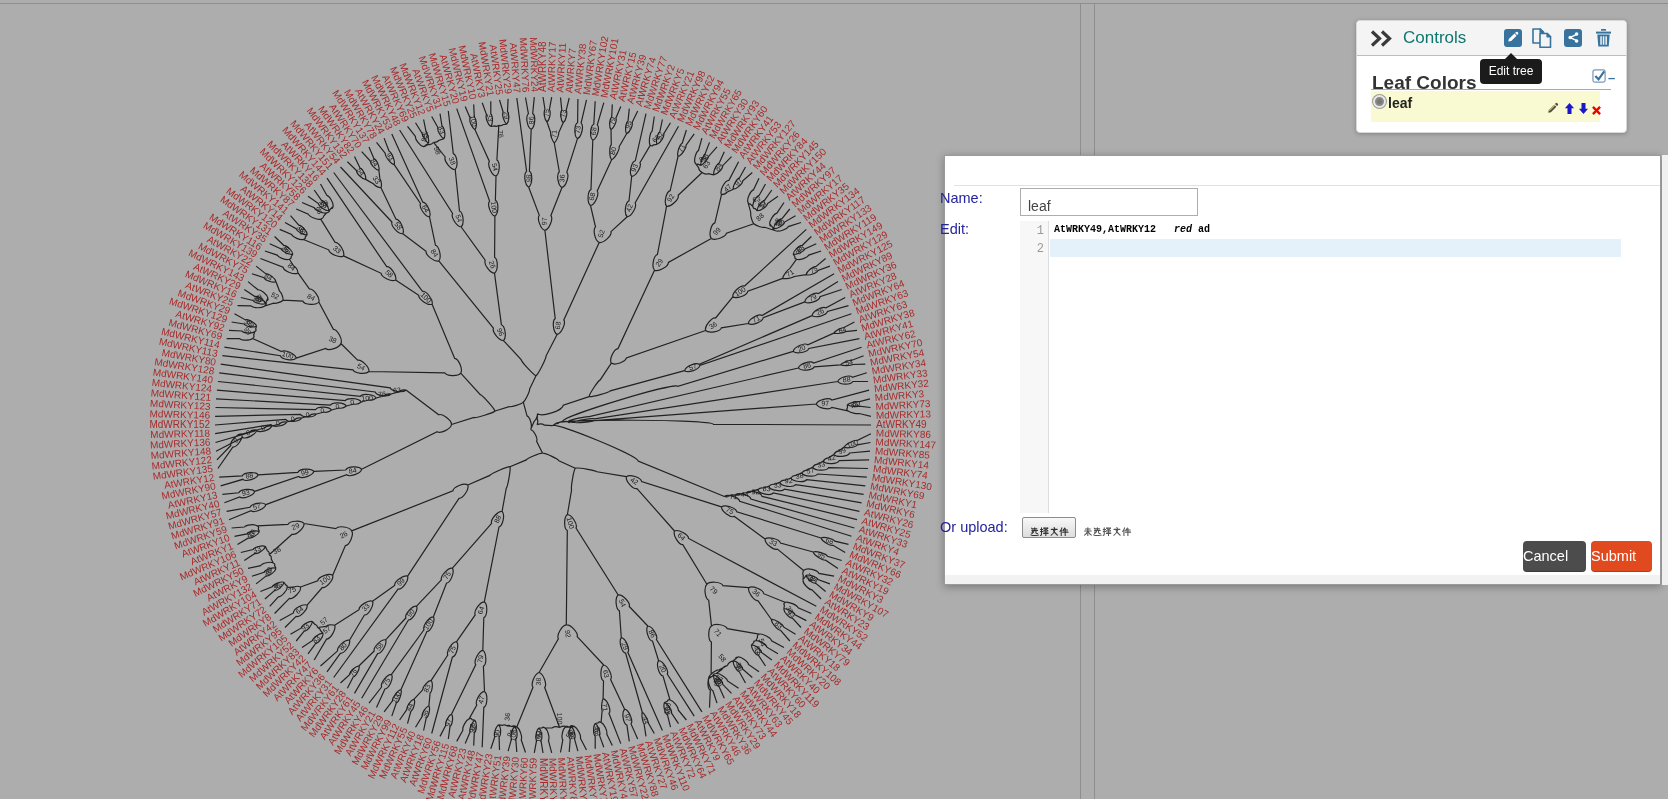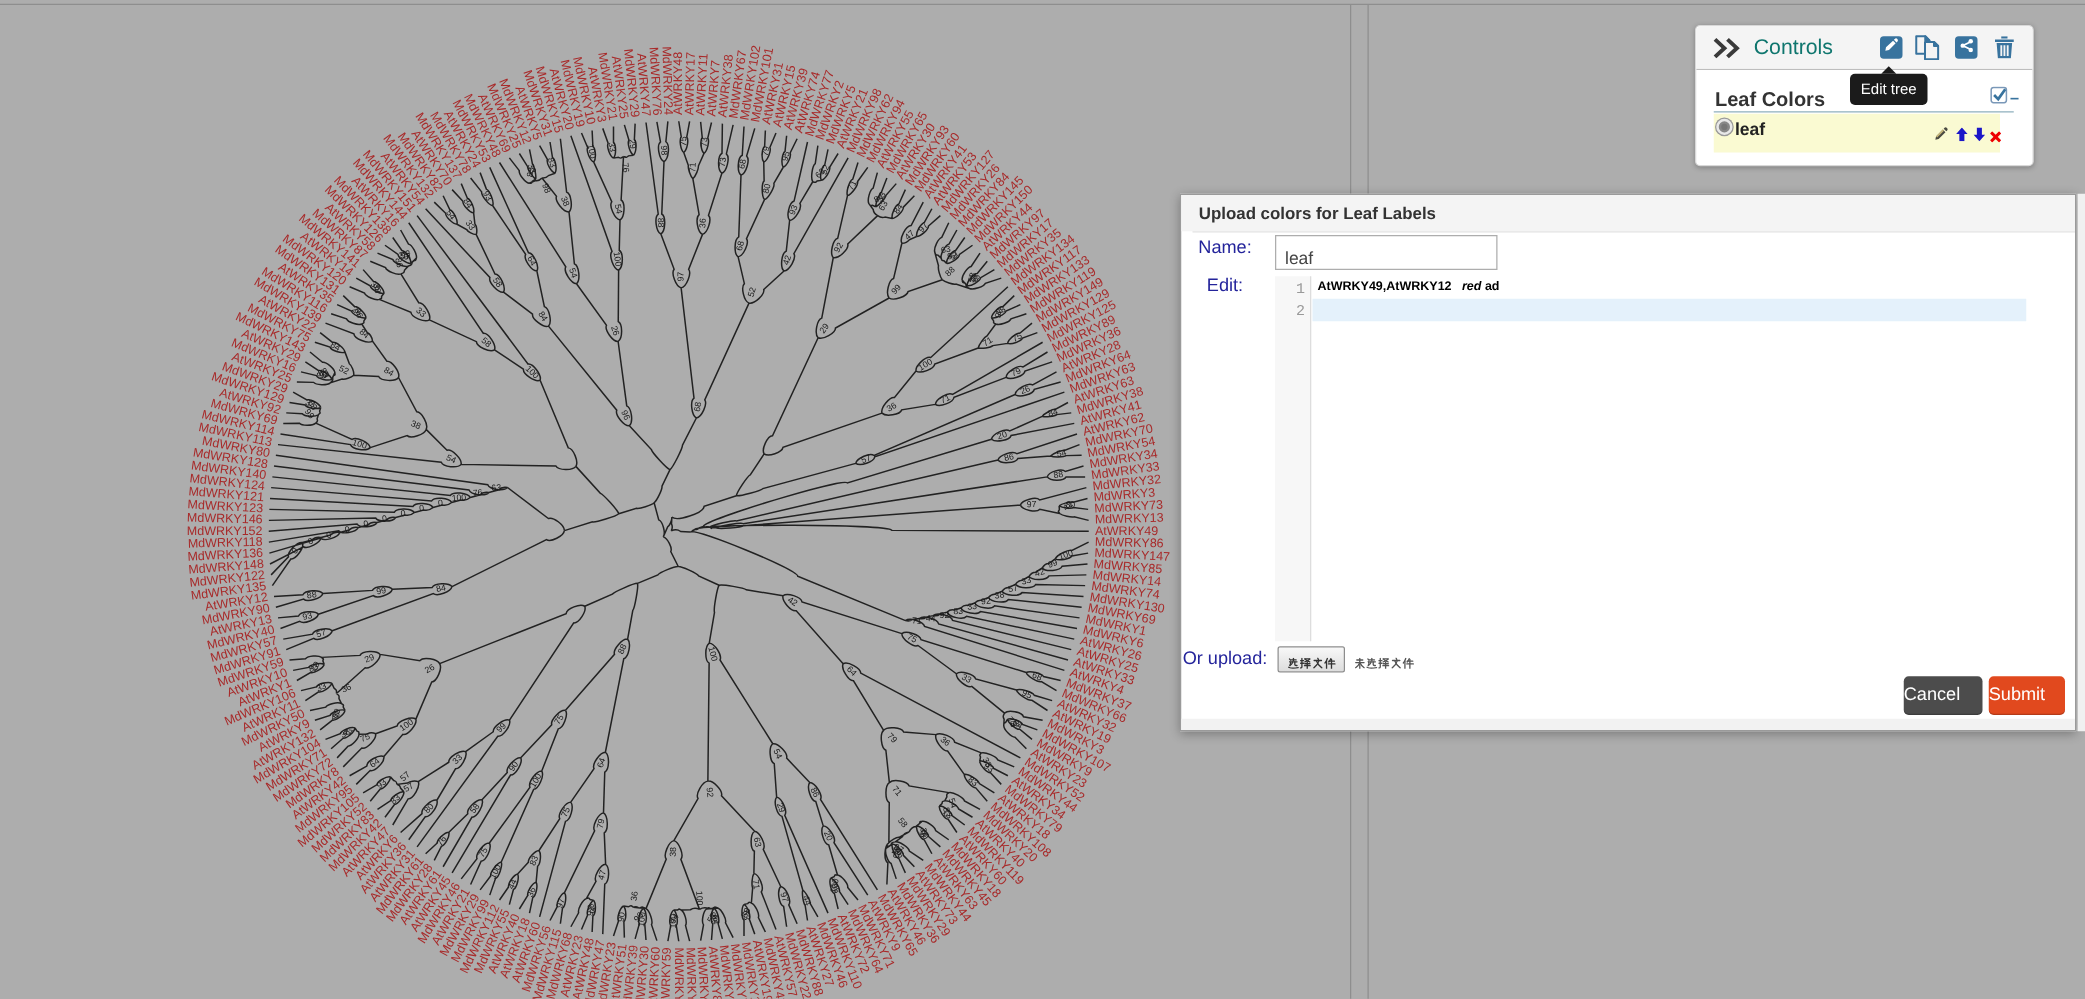--- a/index.html
+++ b/index.html
@@ -9,48 +9,48 @@
 #v2{left:1094px;top:4px;width:0;height:795px;border-left:1px solid #8e8e8e}
 
 #panel{left:1356px;top:20px;width:271px;height:113px;background:#fff;
   border:1px solid #d8d8d8;border-radius:4px;box-shadow:0 1px 4px rgba(0,0,0,.25)}
 #phead{position:absolute;left:0;top:0;right:0;height:35px;background:#f4f4f4;
   border-bottom:1px solid #bdbdbd;border-radius:4px 4px 0 0}
 #phead .chev{position:absolute;left:13px;top:9px}
 #phead .ttl{position:absolute;left:46px;top:7px;font-size:17px;color:#0f766e}
 .pbtn{position:absolute;top:8px;width:18px;height:18px;background:#38739e;
   border-radius:3px;text-align:center;line-height:17px}
-#leafrow{position:absolute;left:15px;top:51px;font-size:16px;font-weight:bold;color:#333}
+#leafrow{position:absolute;left:15px;top:51px;font-size:19px;font-weight:bold;color:#333}
 #chkbox{position:absolute;left:1592px;top:69px}
 #minus{position:absolute;left:1608px;top:70px;color:#38739e;font-weight:bold;font-size:13px}
 #lcline{position:absolute;left:1371px;top:89px;width:240px;border-top:1px solid #8fb0bd}
 #yrow{position:absolute;left:1371px;top:91px;width:229px;height:31px;background:#fafad2}
 #radio{position:absolute;left:2px;top:4px;width:13px;height:13px;border-radius:50%;
   background:#888;border:2px solid #e8e8e8;box-shadow:0 0 0 1px #999}
 #radio:after{content:"";position:absolute;left:2px;top:2px;width:5px;height:5px;border-radius:50%;background:#777}
 #yrow .nm{position:absolute;left:17px;top:4px;font-size:14px;font-weight:bold;color:#222}
 .ric{position:absolute;top:9px}
 
 #tip{left:1480px;top:59px;width:62px;height:25px;background:#1b1b1b;border-radius:4px;
   color:#fff;font-size:12px;font-weight:normal;text-align:center;line-height:25px}
 #tip:before{content:"";position:absolute;left:25px;top:-6px;border:6px solid transparent;
   border-bottom-color:#1b1b1b;border-top:none}
 
 #dlg{left:944px;top:155px;width:717px;height:430px;background:#fff;
   border:1px solid #9a9a9a;box-shadow:0 2px 8px rgba(0,0,0,.3)}
 #dhead{position:absolute;left:0;top:0;right:0;height:29px;background:#f4f4f4;}
 #dhead span{position:absolute;left:14px;top:7px;font-size:13.5px;font-weight:bold;color:#333}
 #dsep{position:absolute;left:9px;right:0px;top:29px;border-top:1px solid #e2e2e2}
-.navy{color:#24249b;font-size:14.5px;position:absolute;text-align:center;width:80px}
+.navy{color:#24249b;font-size:14.5px;position:absolute;text-align:left;width:80px}
 #nameinp{position:absolute;left:1020px;top:188px;width:178px;height:28px;border:1px solid #adadad;
   background:#fff;font-size:14px;color:#444;padding:8px 0 0 7px;font-family:"Liberation Sans",sans-serif}
 #gutter{position:absolute;left:1020px;top:221px;width:29px;height:292px;background:#f7f7f7;
   border-right:1px solid #ddd;font-family:"Liberation Mono",monospace;font-size:12px;color:#999;
   text-align:right;padding:1px 4px 0 0;line-height:18px}
-#code1{position:absolute;left:1054px;top:224px;font-family:Liberation Sans, sans-serif;
+#code1{position:absolute;left:1054px;top:224px;font-family:Liberation Mono, monospace;
   font-size:10px;color:#000;font-weight:bold}
 #codehl{position:absolute;left:1050px;top:239px;width:571px;height:18px;background:#e4f1fb}
 #orup{left:940px;top:519px}
 #fbtn{position:absolute;left:1022px;top:517px;width:54px;height:21px;
   background:linear-gradient(#f8f8f8,#ddd);border:1px solid #8d8d8d;border-radius:2px;
   text-align:center;padding-top:4px}
 #nofile{position:absolute;left:1083px;top:522px}
 .btn{position:absolute;top:541px;height:31px;border-radius:4px;color:#fff;font-size:14.5px;
   text-align:left;line-height:31px;box-shadow:inset 0 -1px 0 rgba(0,0,0,.2)}
 #cancel{left:1523px;width:63px;background:#4c4c4c}
@@ -579,23 +579,20 @@
   <span class="ric" style="left:207px"><svg width="11" height="11" viewBox="0 0 12 12">
         <path fill="#1b16c8" d="M6 12 1 6.4h2.8V0h4.4v6.4H11z"></path>
       </svg></span>
   <span class="ric" style="left:221px;top:10px"><svg width="9" height="9" viewBox="0 0 10 10">
         <path stroke="#e00" stroke-width="2.6" d="M1 1l8 8M9 1l-8 8"></path>
       </svg></span>
 </div>
 <div class="abs" id="tip">Edit tree</div>
 
 <div class="abs" id="dlg">
-  <div id="dhead">
-      <span>Upload colors for Leaf Labels</span>
-    </div>
   <div id="dsep"></div>
 </div>
 <div class="abs navy" style="left:940px;top:190px">Name:</div>
 <input class="abs" id="nameinp" value="leaf" style="">
 <div class="abs navy" style="left:940px;top:221px">Edit:</div>
 <div class="abs" id="gutter">1<br>2</div>
 <div class="abs" id="codehl"></div>
 <div class="abs" id="code1">AtWRKY49,AtWRKY12&nbsp;&nbsp;&nbsp;<i>red</i> ad</div>
 <div class="abs navy" id="orup">Or upload:</div>
 <div class="abs" id="fbtn"><svg width="39" height="9" viewBox="0 0 39 9" style="vertical-align:middle">

